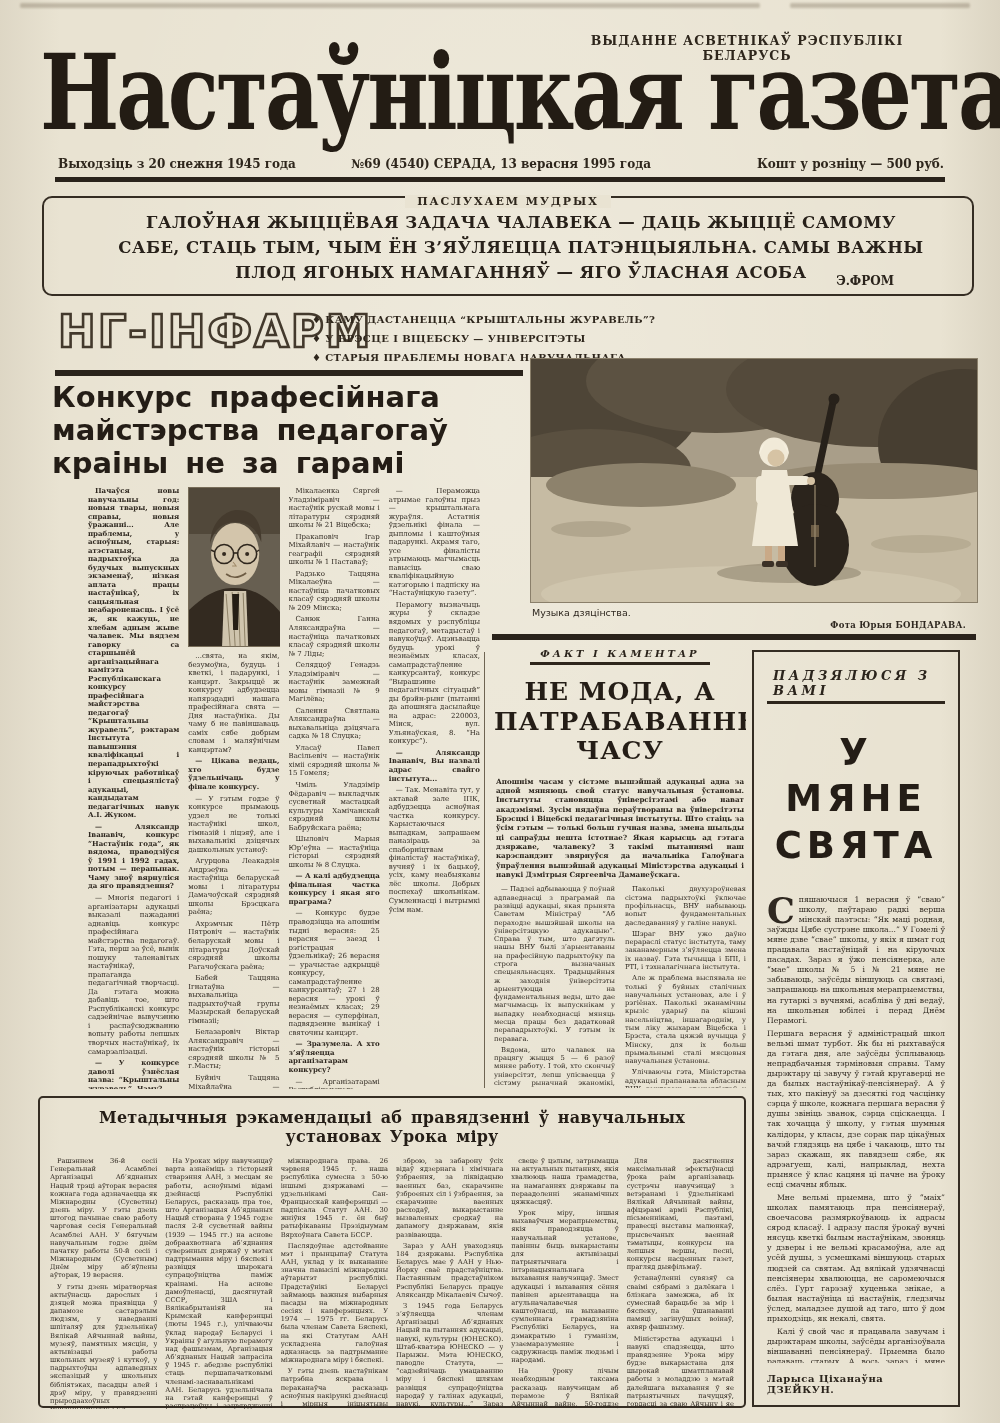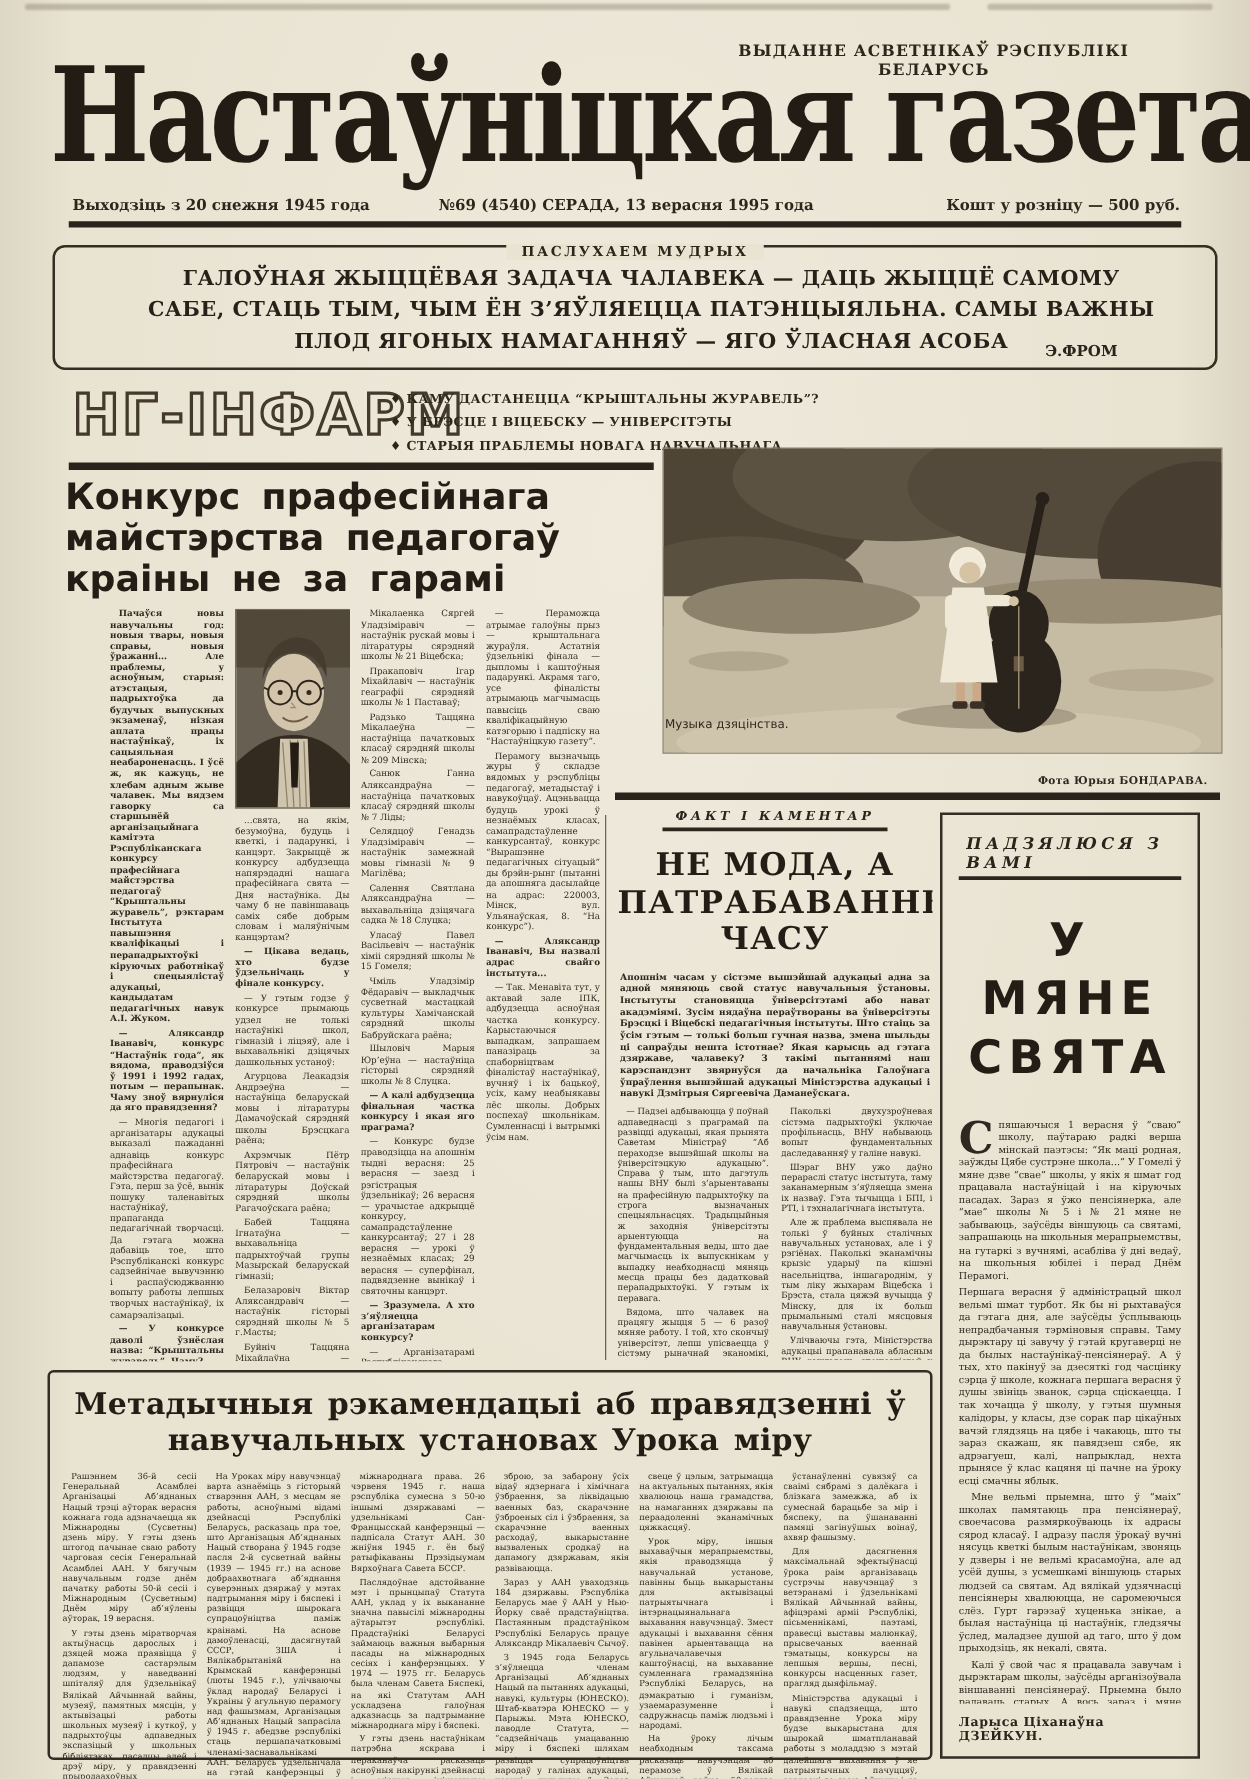--- a/index.html
+++ b/index.html
@@ -50,21 +50,21 @@
         color:#2f2820;}
   .s-b{font-weight:bold;}
   .s-q{font-weight:bold;}
   .portrait{width:100%;height:158px;margin-bottom:5px;border:1px solid #776c58;
             box-shadow:inset 0 0 8px rgba(0,0,0,.35);}
   .portrait svg{display:block;width:100%;height:100%;}
 
   .scene{position:absolute;left:530px;top:358px;width:446px;height:243px;
          border:1px solid #8a7f6a;box-shadow:inset 0 0 18px rgba(40,30,15,.35);}
   .scene svg{display:block;width:100%;height:100%;}
-  .caption-left{position:absolute;left:532px;top:574px;
+  .caption-left{position:absolute;left:532px;top:607px;
         font-family:"DejaVu Sans","Liberation Sans",sans-serif;font-size:9.5px;color:#2f2820;}
   .caption-right{position:absolute;right:34px;top:620px;font-weight:bold;font-size:8.5px;
         letter-spacing:.3px;color:#2f2820;}
 
   .vrule{position:absolute;background:#6e6452;}
 
   .fact{position:absolute;left:494px;top:648px;width:252px;height:440px;overflow:hidden;}
   .fact-kicker{width:fit-content;margin:0 auto;text-align:center;font-style:italic;font-weight:bold;
                font-size:10px;letter-spacing:3px;border-bottom:3px solid #2e261c;padding:0 10px 3px;}
   .fact-headline{margin:12px 0 0;text-align:center;font-weight:bold;font-size:25px;line-height:1.18;
@@ -80,21 +80,21 @@
   .share-headline{margin:26px 0 18px;text-align:center;font-family:"DejaVu Sans","Liberation Sans",sans-serif;
                   font-weight:bold;font-size:37px;line-height:1.25;letter-spacing:5px;color:#241d16;}
   .share-body{margin-top:26px;height:468px;overflow:hidden;}
   .share-body .para{font-size:7.7px;line-height:1.31;text-indent:10px;}
   .share-body .para:first-child{text-indent:0;}
   .dropcap{float:left;font-weight:bold;font-size:35px;line-height:.8;padding:2px 4px 0 0;}
   .share-sig{margin-top:10px;text-align:left;font-weight:bold;font-size:10px;letter-spacing:.5px;}
 
   .peace-box{position:absolute;left:38px;top:1096px;width:708px;height:312px;box-sizing:border-box;
              border:2px solid #352d23;border-radius:5px;padding:8px 10px;}
-  .peace-headline{margin:2px 0 0;text-align:center;font-weight:bold;font-size:24px;letter-spacing:.2px;
+  .peace-headline{margin:2px 0 0;text-align:center;font-weight:bold;font-size:16px;letter-spacing:.2px;
                   color:#241d16;word-spacing:3px;}
   .peace-cols{margin-top:11px;display:flex;gap:8px;height:252px;overflow:hidden;}
   .peace-cols .col .para{font-size:6.7px;}
 </style>
 </head>
 <body>
 
 <div class="page">
 
   <div class="smudge" style="left:20px;top:3px;width:740px;height:5px;"></div>
@@ -287,22 +287,22 @@
           <p class="para s-p">Зараз у ААН уваходзяць 184 дзяржавы. Рэспубліка Беларусь мае ў ААН у Нью-Йорку сваё прадстаўніцтва. Пастаянным прадстаўніком Рэспублікі Беларусь працуе Аляксандр Мікалаевіч Сычоў.</p>
           <p class="para s-p">З 1945 года Беларусь з’яўляецца членам Арганізацыі Аб’яднаных Нацый па пытаннях адукацыі, навукі, культуры (ЮНЕСКО). Штаб-кватэра ЮНЕСКО — у Парыжы. Мэта ЮНЕСКО, паводле Статута, — “садзейнічаць умацаванню міру і бяспекі шляхам развіцця супрацоўніцтва народаў у галінах адукацыі, навукі, культуры...” Зараз членамі ЮНЕСКО з’яўляюцца 174 дзяржавы.</p>
         </div>
       <div class="col">
           <p class="para s-p">свеце ў цэлым, затрымацца на актуальных пытаннях, якія хвалююць наша грамадства, на намаганнях дзяржавы па пераадоленні эканамічных цяжкасцяў.</p>
           <p class="para s-p">Урок міру, іншыя выхаваўчыя мерапрыемствы, якія праводзяцца ў навучальнай установе, павінны быць выкарыстаны для актывізацыі патрыятычнага і інтэрнацыянальнага выхавання навучэнцаў. Змест адукацыі і выхавання сёння павінен арыентавацца на агульначалавечыя каштоўнасці, на выхаванне сумленнага грамадзяніна Рэспублікі Беларусь, на дэмакратыю і гуманізм, узаемаразуменне і садружнасць паміж людзьмі і народамі.</p>
           <p class="para s-p">На ўроку лічым неабходным таксама расказаць навучэнцам аб перамозе ў Вялікай Айчыннай вайне, 50-годдзе якой мы адсвяткавалі, аб ахвярах фашызму ў гэтай вайне, аб удзеле следапытаў навучальных устаноў Рэспублікі ў пошукавай рабоце па ўшанаванні памяці загінуўшых воінаў, партызан, падпольшчыкаў, мірных жыхароў, вязняў фашызму, аб рабоце навучальных устаноў, дзіцячых арганізацый па</p>
         </div>
       <div class="col">
         <div>
+            <p class="para s-p">Для дасягнення максімальнай эфектыўнасці ўрока раім арганізаваць сустрэчы навучэнцаў з ветэранамі і ўдзельнікамі Вялікай Айчыннай вайны, афіцэрамі арміі Рэспублікі, пісьменнікамі, паэтамі, правесці выставы малюнкаў, прысвечаных ваеннай тэматыцы, конкурсы на лепшыя вершы, песні, конкурсы насценных газет, прагляд дыяфільмаў.</p>
             <p class="para s-p">ўстанаўленні сувязяў са сваімі сябрамі з далёкага і блізкага замежжа, аб іх сумеснай барацьбе за мір і бяспеку, па ўшанаванні памяці загінуўшых воінаў, ахвяр фашызму.</p>
-            <p class="para s-p">Для дасягнення максімальнай эфектыўнасці ўрока раім арганізаваць сустрэчы навучэнцаў з ветэранамі і ўдзельнікамі Вялікай Айчыннай вайны, афіцэрамі арміі Рэспублікі, пісьменнікамі, паэтамі, правесці выставы малюнкаў, прысвечаных ваеннай тэматыцы, конкурсы на лепшыя вершы, песні, конкурсы насценных газет, прагляд дыяфільмаў.</p>
             <p class="para s-p">Міністэрства адукацыі і навукі спадзяецца, што правядзенне Урока міру будзе выкарыстана для шырокай шматпланавай работы з моладдзю з мэтай далейшага выхавання ў яе патрыятычных пачуццяў, гордасці за сваю Айчыну і яе гераічны народ.</p>
           </div>
 
       </div>
     </div>
   </section>
 
 </div>
 
 </body></html>

